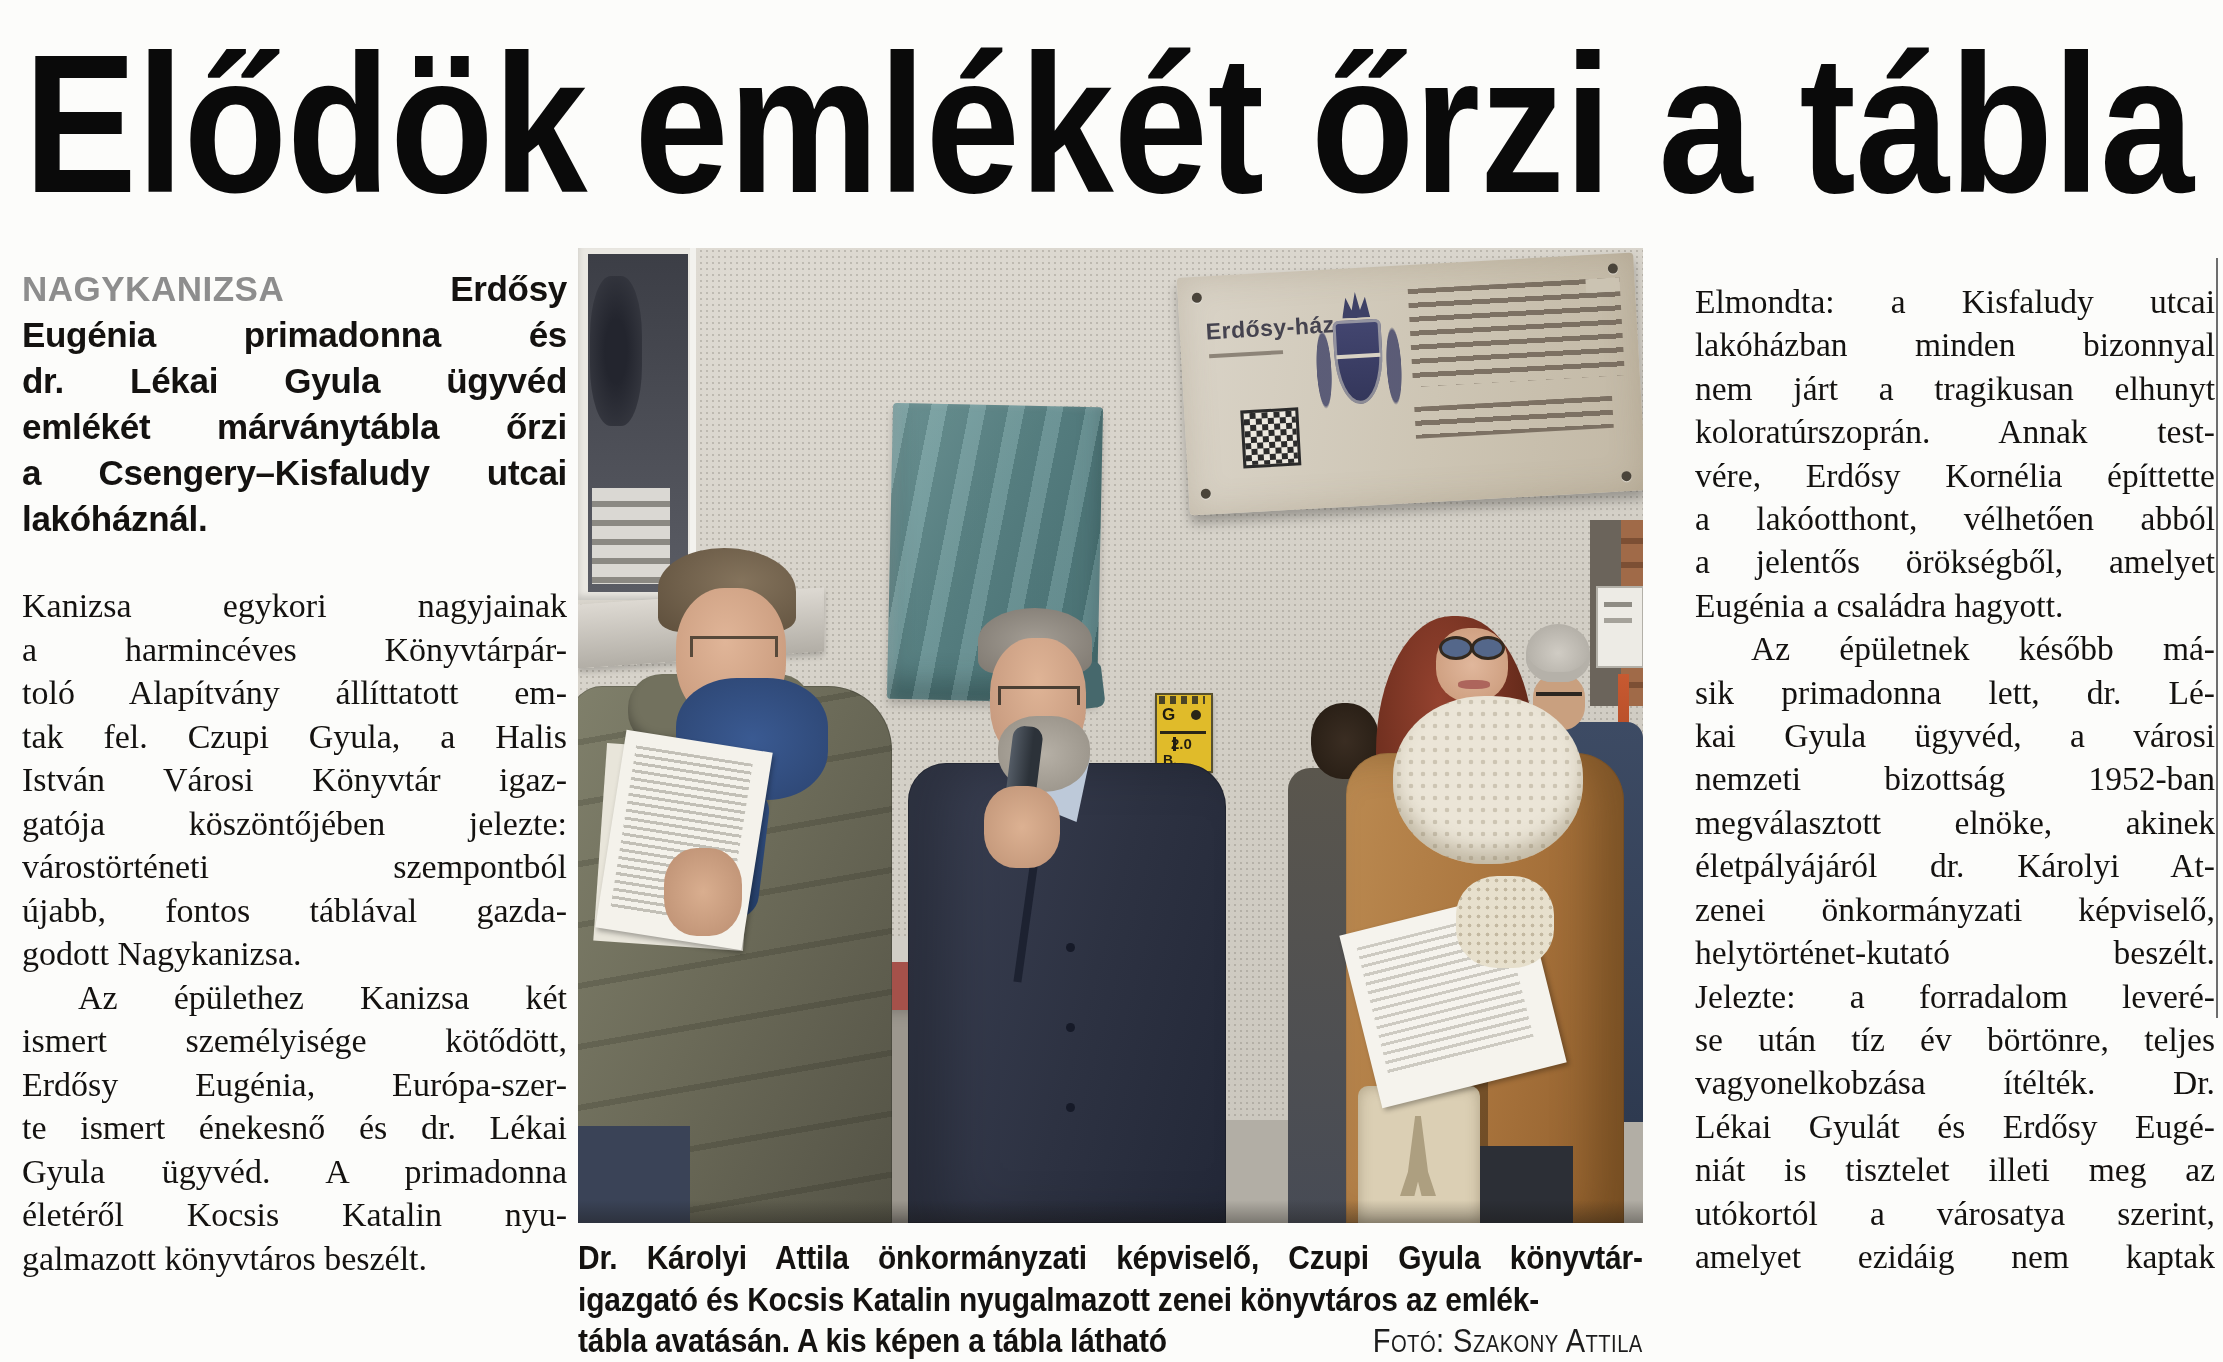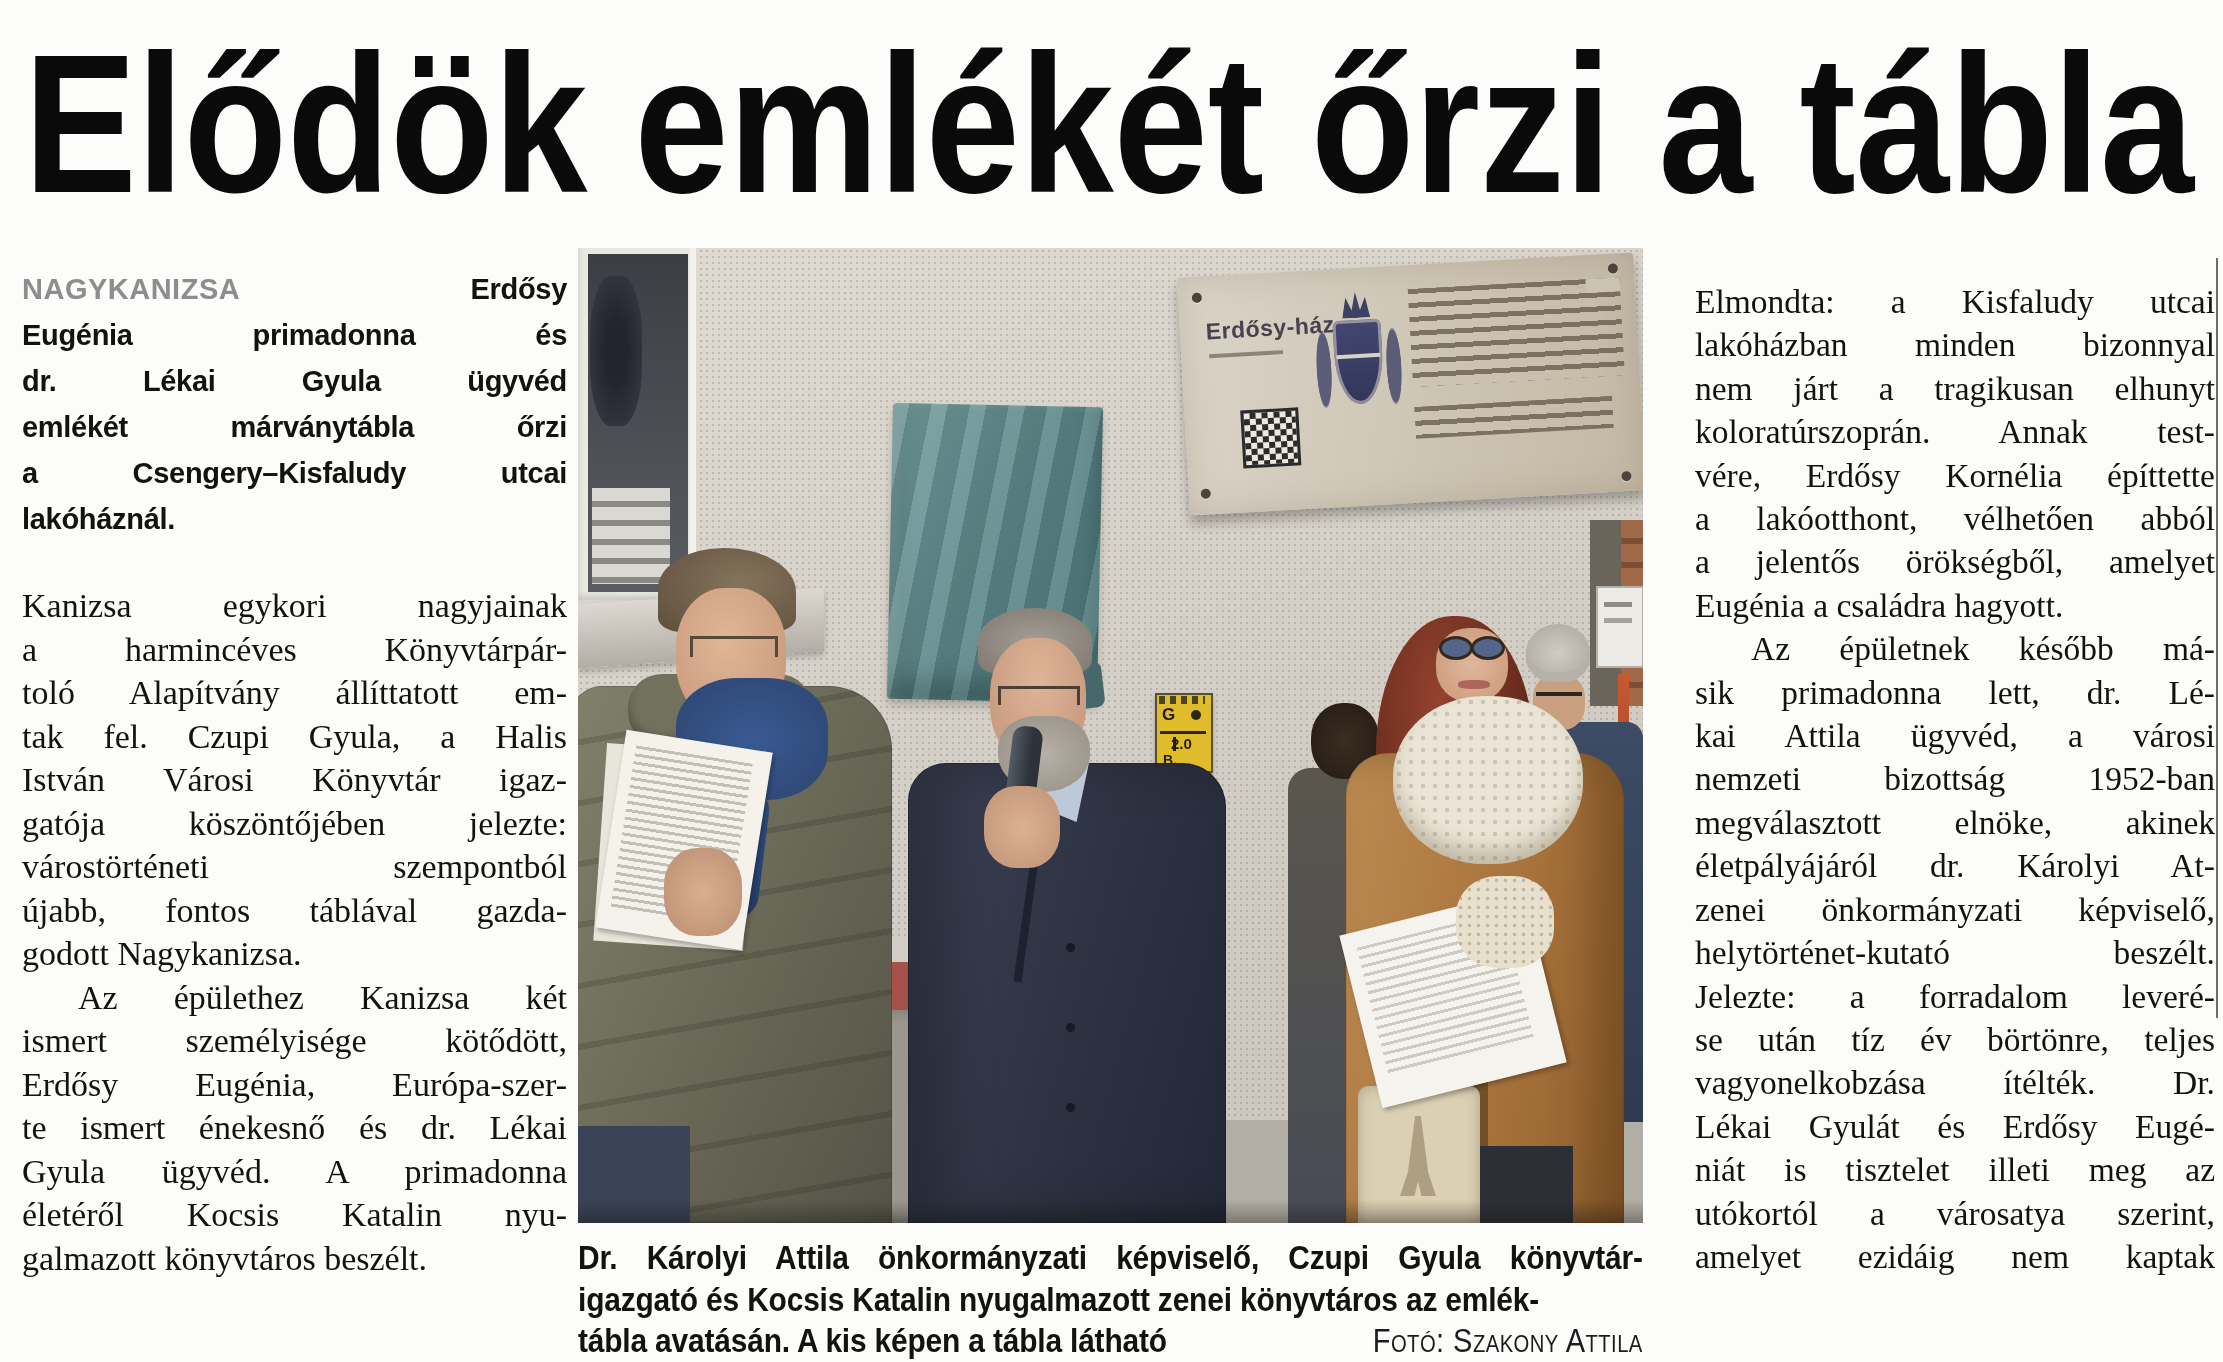--- a/index.html
+++ b/index.html
@@ -7,21 +7,21 @@
         font-family:"Liberation Serif",serif;color:#141210;}
   
   #headline{position:absolute;left:24px;top:14px;width:2180px;height:212px;}
   #headline text{font-family:"Liberation Sans",sans-serif;font-weight:bold;fill:#0a0a0a;}
   
   .jline{text-align:justify;text-align-last:justify;}
   .para-end .jline:last-child{text-align-last:left;}
   .indent .jline:first-child{text-indent:56px;}
   
   #left-col{position:absolute;left:22px;top:266px;width:545px;}
-  .lead{font-family:"Liberation Sans",sans-serif;font-weight:bold;font-size:29px;line-height:46px;letter-spacing:-.3px;}
+  .lead{font-family:"Liberation Sans",sans-serif;font-weight:bold;font-size:35px;line-height:46px;letter-spacing:-.3px;}
   .dateline{color:#8d8d8d;letter-spacing:.5px;}
   .body-text{font-size:34px;line-height:43.5px;}
   #lp1{margin-top:42px;}
   
   #right-col{position:absolute;left:1695px;top:280px;width:520px;font-size:33.5px;line-height:43.4px;}
   .byline-row{display:flex;justify-content:space-between;align-items:baseline;}
   .szzs{font-family:"Liberation Sans",sans-serif;font-weight:bold;font-style:italic;
         font-size:37px;color:#8f8f8f;letter-spacing:2px;}
   #right-rule{position:absolute;left:2216px;top:258px;width:2px;height:760px;background:#6d6d6d;}
   
@@ -355,21 +355,21 @@
         <div class="jline">nem járt a tragikusan elhunyt</div>
         <div class="jline">koloratúrszoprán. Annak test-</div>
         <div class="jline">vére, Erdősy Kornélia építtette</div>
         <div class="jline">a lakóotthont, vélhetően abból</div>
         <div class="jline">a jelentős örökségből, amelyet</div>
         <div class="jline">Eugénia a családra hagyott.</div>
       </div>
     <div class="indent">
         <div class="jline">Az épületnek később má-</div>
         <div class="jline">sik primadonna lett, dr. Lé-</div>
-        <div class="jline">kai Attila ügyvéd, a városi</div>
+        <div class="jline">kai Gyula ügyvéd, a városi</div>
         <div class="jline">nemzeti bizottság 1952-ban</div>
         <div class="jline">megválasztott elnöke, akinek</div>
         <div class="jline">életpályájáról dr. Károlyi At-</div>
         <div class="jline">zenei önkormányzati képviselő,</div>
         <div class="jline">helytörténet-kutató beszélt.</div>
         <div class="jline">Jelezte: a forradalom leveré-</div>
         <div class="jline">se után tíz év börtönre, teljes</div>
         <div class="jline">vagyonelkobzása ítélték. Dr.</div>
         <div class="jline">Lékai Gyulát és Erdősy Eugé-</div>
         <div class="jline">niát is tisztelet illeti meg az</div>

